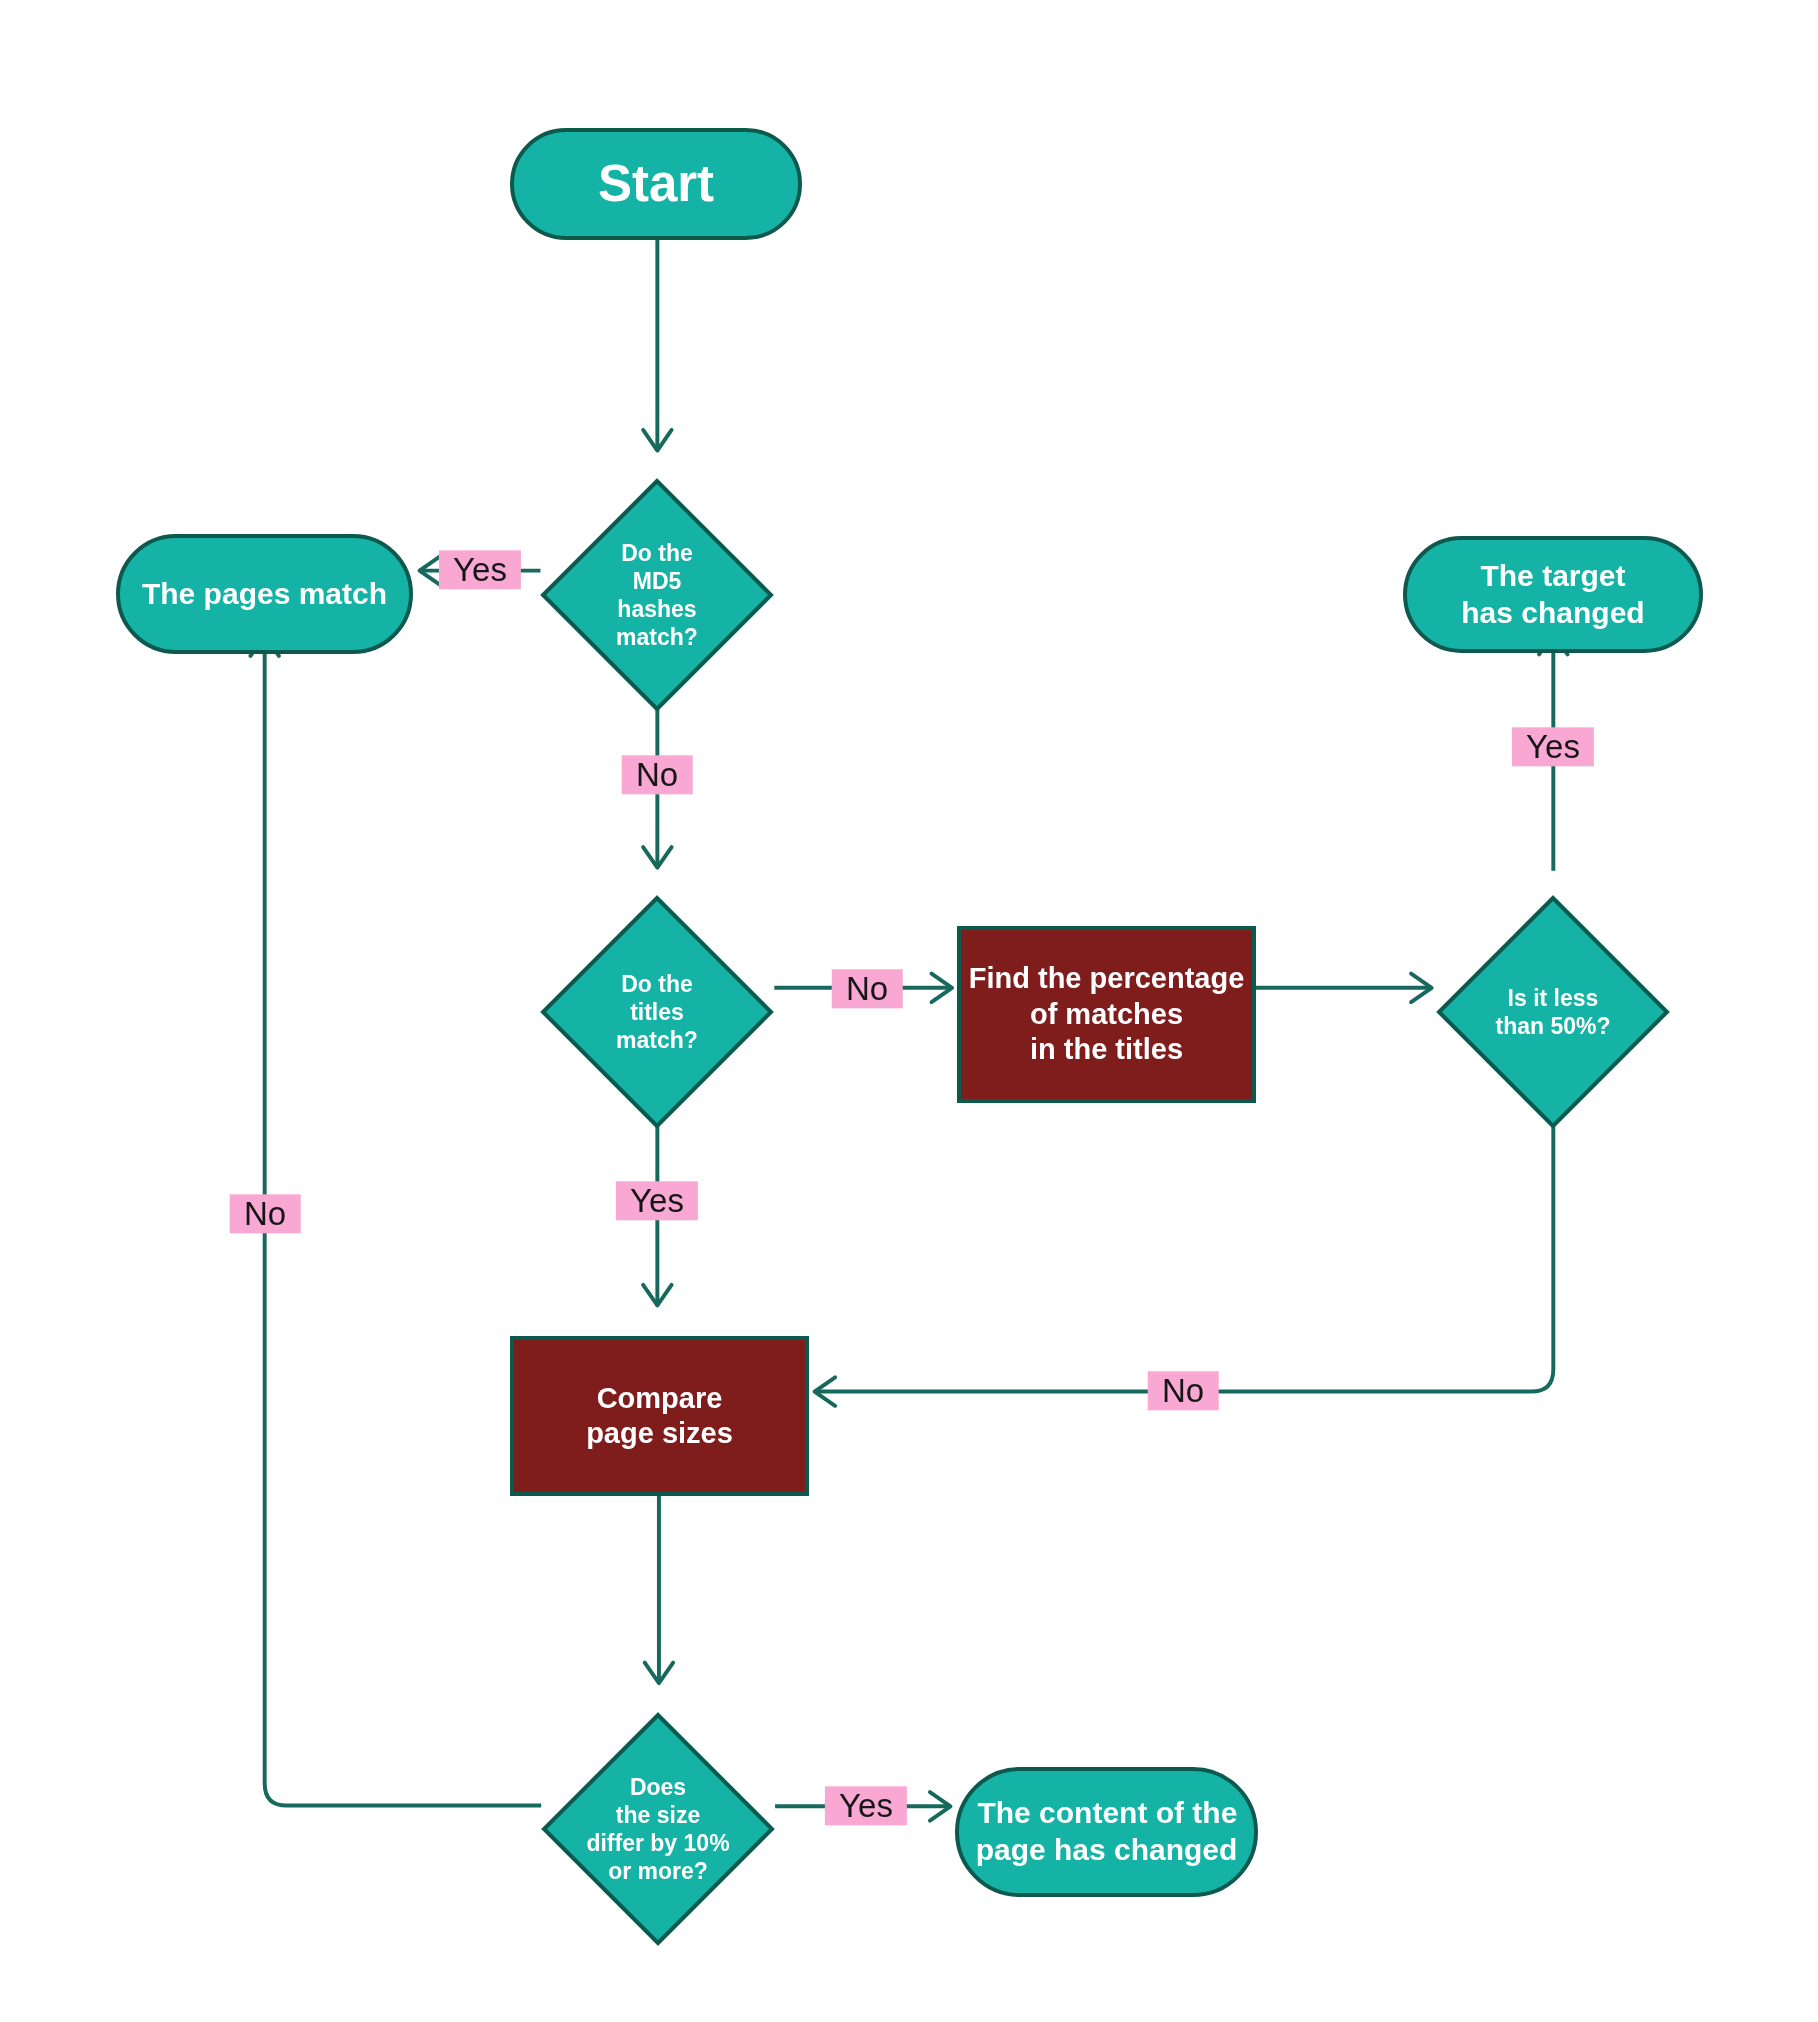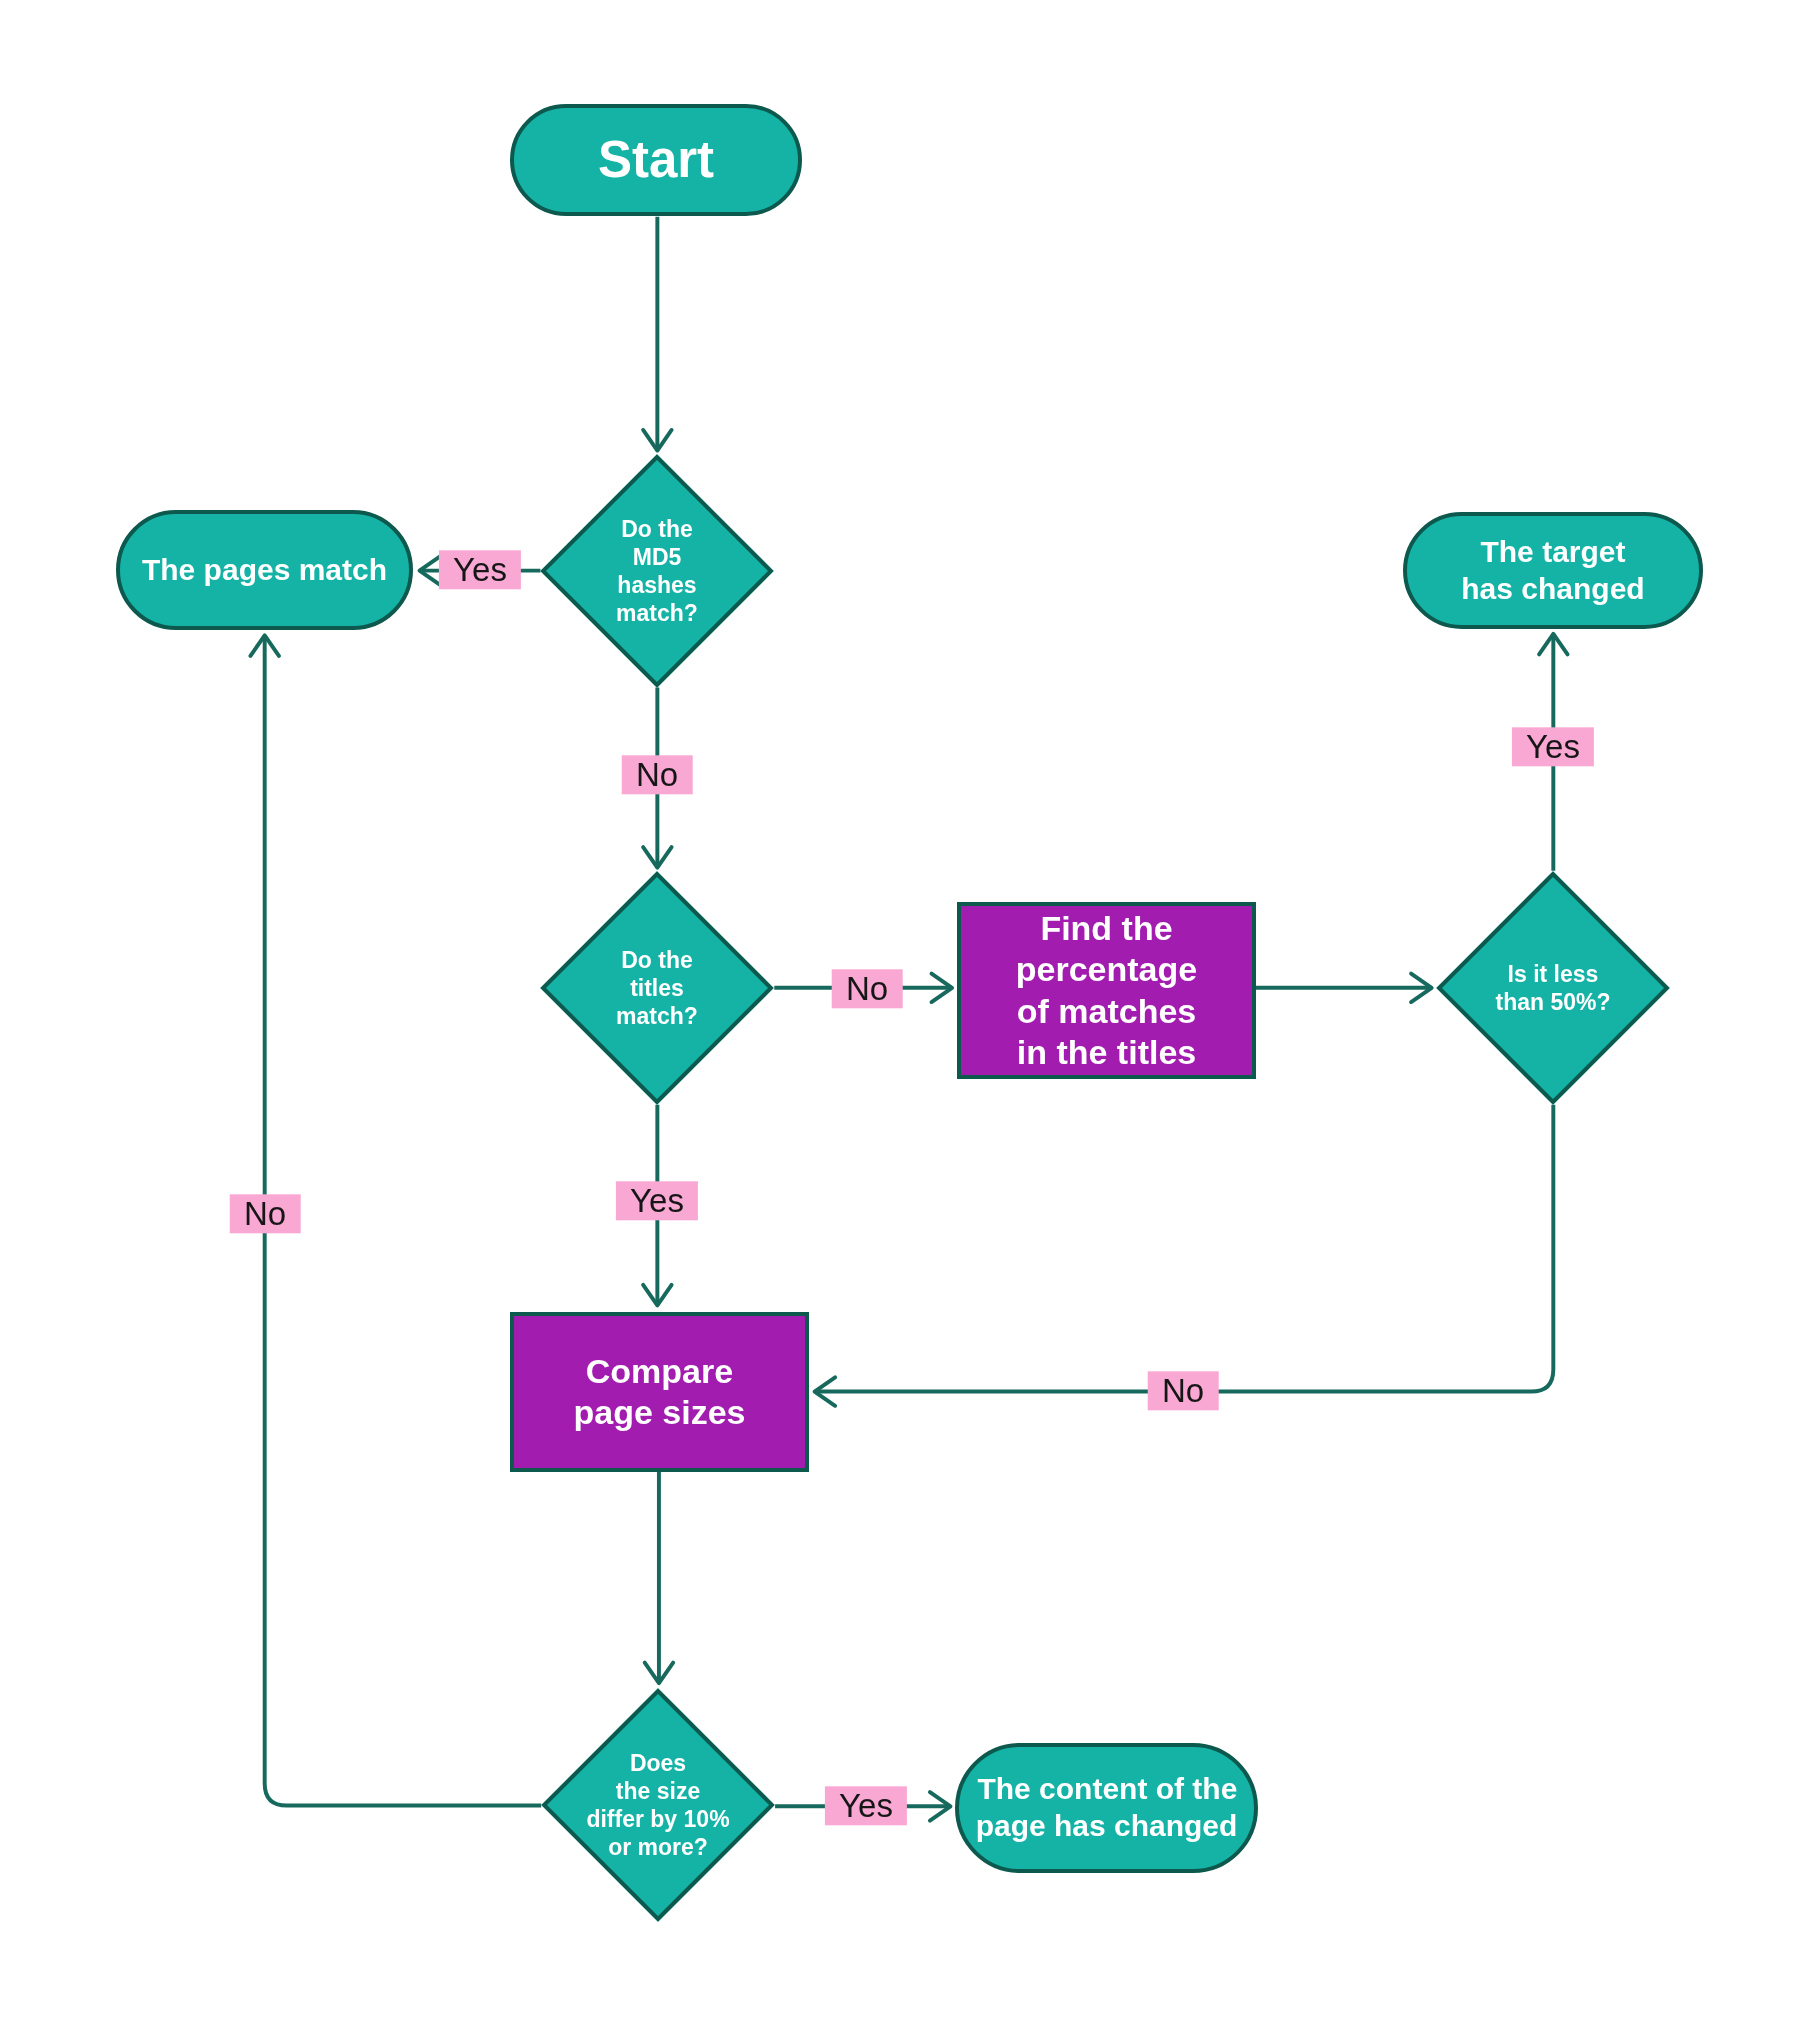--- a/index.html
+++ b/index.html
@@ -22,31 +22,32 @@
     display:flex;
     align-items:center;
     justify-content:center;
     text-align:center;
     color:#ffffff;
     font-weight:bold;
     white-space:pre-line;
     line-height:1.22;
     box-sizing:border-box;
     z-index:2;
+    margin-top:24px;
   }
   .terminator{
     background:#14b3a6;
     border:4.7px solid #0d594e;
     border-radius:789px;
     font-size:30px;
   }
   .process{
-    background:#a21caf;
+    background:#7f1d1d;
     border:4.7px solid #0d594e;
-    font-size:34px;
+    font-size:29px;
   }
   .decision{
     background:transparent;
     font-size:23px;
   }
   .decision .shape{
     position:absolute;
     left:50%; top:50%;
     width:165px; height:165px;
     transform:translate(-50%,-50%) rotate(45deg);

